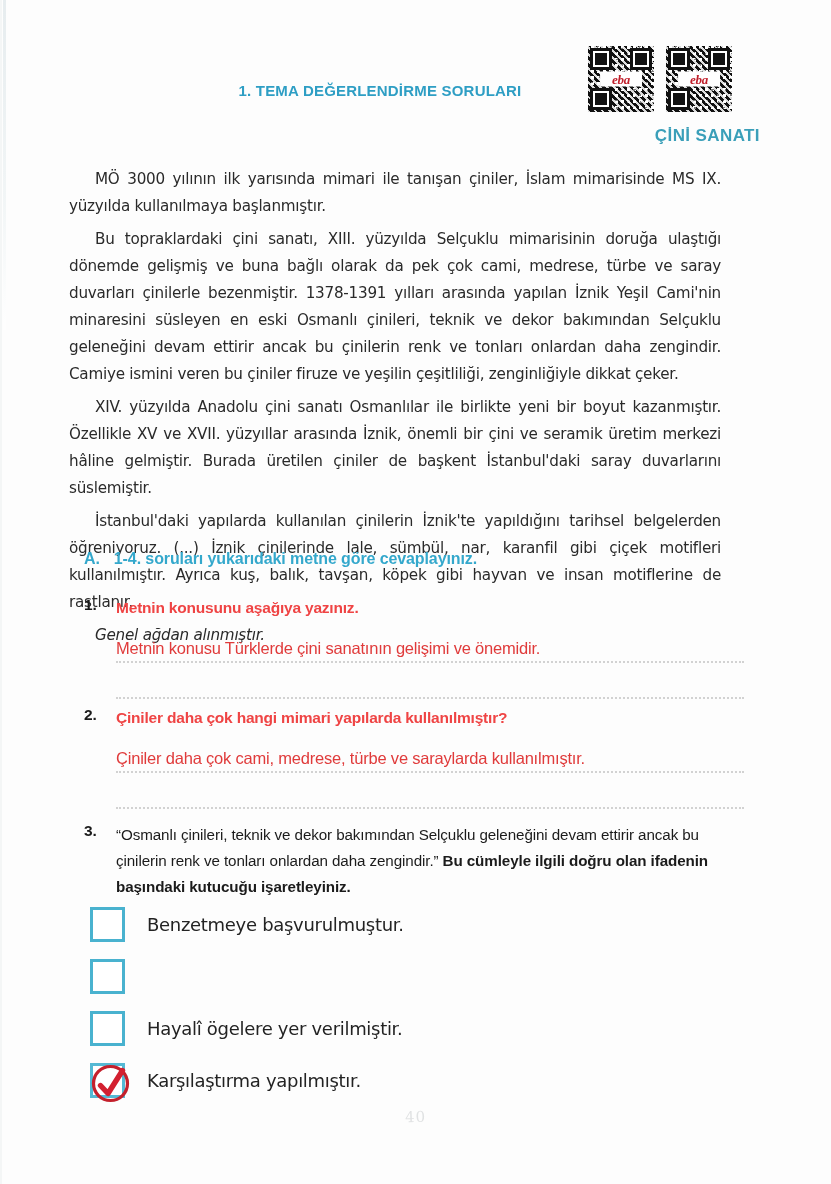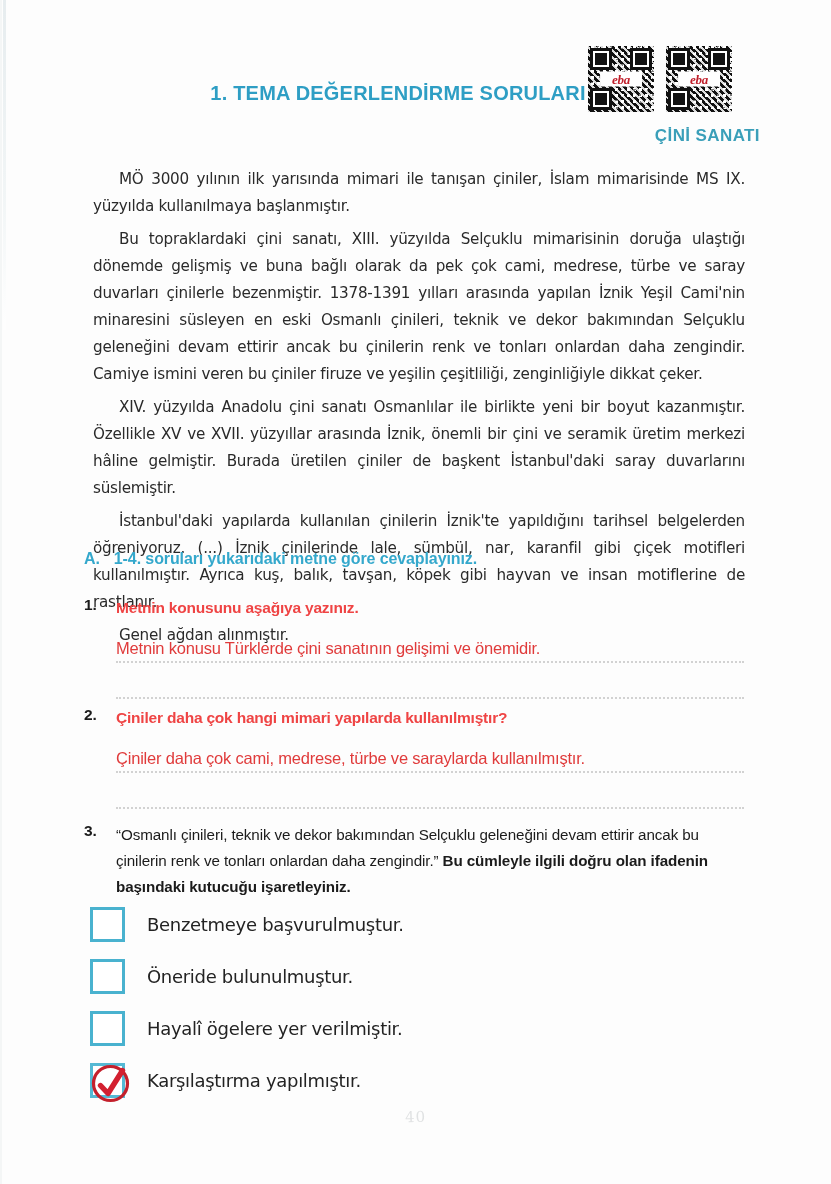--- a/index.html
+++ b/index.html
@@ -93,64 +93,65 @@
     font-weight: bold;
     font-size: 13px;
     line-height: 1;
     letter-spacing: -.3px;
   }
 
   
   .title-main {
     position: absolute;
     top: 82px;
-    left: 18px;
+    left: 0;
     width: 760px;
     text-align: center;
     color: #2e9ec4;
-    font-size: 20px;
+    font-size: 15px;
     font-weight: bold;
     letter-spacing: .2px;
   }
   .title-sub {
     position: absolute;
     top: 126px;
     left: 0;
     width: 760px;
     text-align: right;
     color: #3a9fb9;
     font-size: 17px;
     font-weight: bold;
     letter-spacing: .4px;
   }
 
   
   .article {
     position: absolute;
     top: 166px;
-    left: 93px;
+    left: 69px;
     width: 652px;
   }
   .article p {
     margin: 0 0 6px 0;
     text-indent: 26px;
     text-align: justify;
     font-size: 15.2px;
     line-height: 27px;
     color: #2a2a2a;
     font-family: "DejaVu Sans", sans-serif;
     letter-spacing: -.25px;
   }
   .credit {
     margin-top: 12px;
     text-align: right;
     text-indent: 0;
     font-size: 13px;
     color: #3a3a3a;
     font-family: "DejaVu Sans", sans-serif;
+    font-style: italic;
   }
 
   
   .section-a {
     position: absolute;
     top: 550px;
     left: 84px;
     width: 660px;
     display: flex;
     gap: 14px;
@@ -346,21 +347,20 @@
 
   <div class="options">
 
     <div class="opt">
       <span class="box"></span>
       <span class="opt-label">Benzetmeye başvurulmuştur.</span>
     </div>
 
     <div class="opt">
       <span class="box"></span>
-      <span class="opt-label">Öneride bulunulmuştur.</span>
     </div>
 
     <div class="opt">
       <span class="box"></span>
       <span class="opt-label">Hayalî ögelere yer verilmiştir.</span>
     </div>
 
     <div class="opt">
       <span class="box checked">
         <svg class="tick" viewBox="0 0 45 45">

